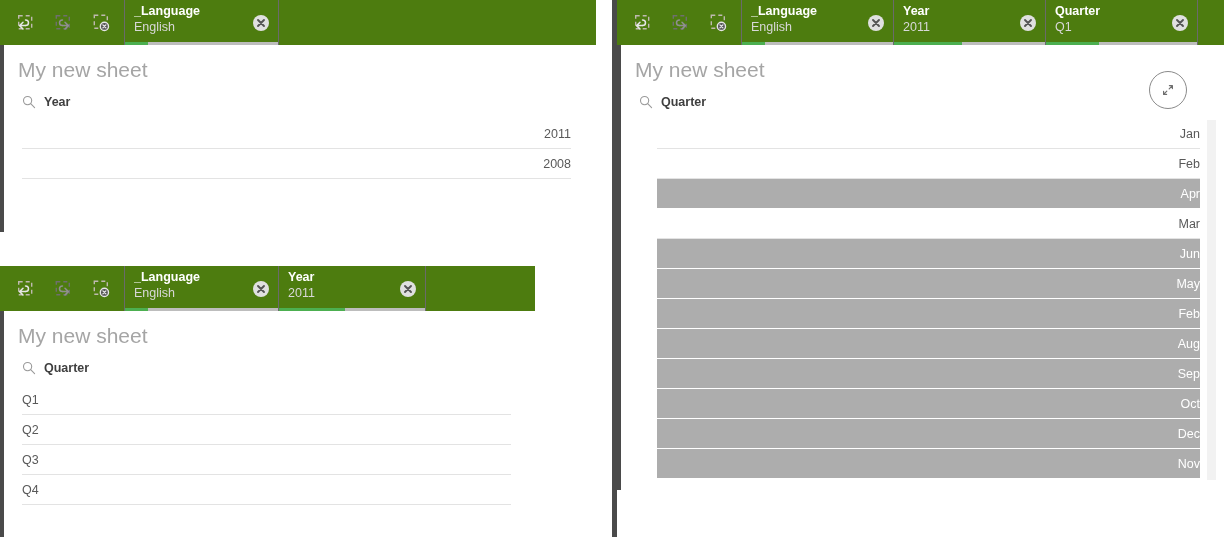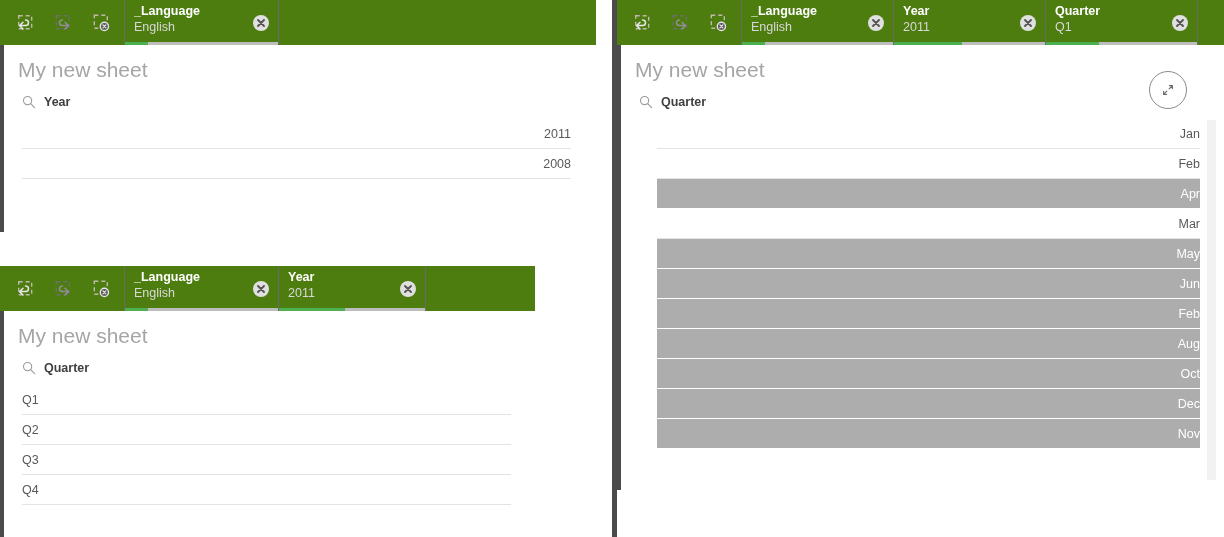--- a/index.html
+++ b/index.html
@@ -456,30 +456,33 @@
         <div class="lb-row state-optional" style="height:30px;">
           <span class="lb-text">Feb</span>
         </div>
         <div class="lb-row state-excluded" style="height:30px;">
           <span class="lb-text">Apr</span>
         </div>
         <div class="lb-row state-optional" style="height:30px;">
           <span class="lb-text">Mar</span>
         </div>
         <div class="lb-row state-excluded" style="height:30px;">
+          <span class="lb-text">Jun</span>
+        </div>
+        <div class="lb-row state-excluded" style="height:30px;">
           <span class="lb-text">May</span>
         </div>
         <div class="lb-row state-excluded" style="height:30px;">
-          <span class="lb-text">Jun</span>
-        </div>
-        <div class="lb-row state-excluded" style="height:30px;">
           <span class="lb-text">Feb</span>
         </div>
         <div class="lb-row state-excluded" style="height:30px;">
           <span class="lb-text">Aug</span>
+        </div>
+        <div class="lb-row state-excluded" style="height:30px;">
+          <span class="lb-text">Sep</span>
         </div>
         <div class="lb-row state-excluded" style="height:30px;">
           <span class="lb-text">Oct</span>
         </div>
         <div class="lb-row state-excluded" style="height:30px;">
           <span class="lb-text">Dec</span>
         </div>
         <div class="lb-row state-excluded" style="height:30px;">
           <span class="lb-text">Nov</span>
         </div>

